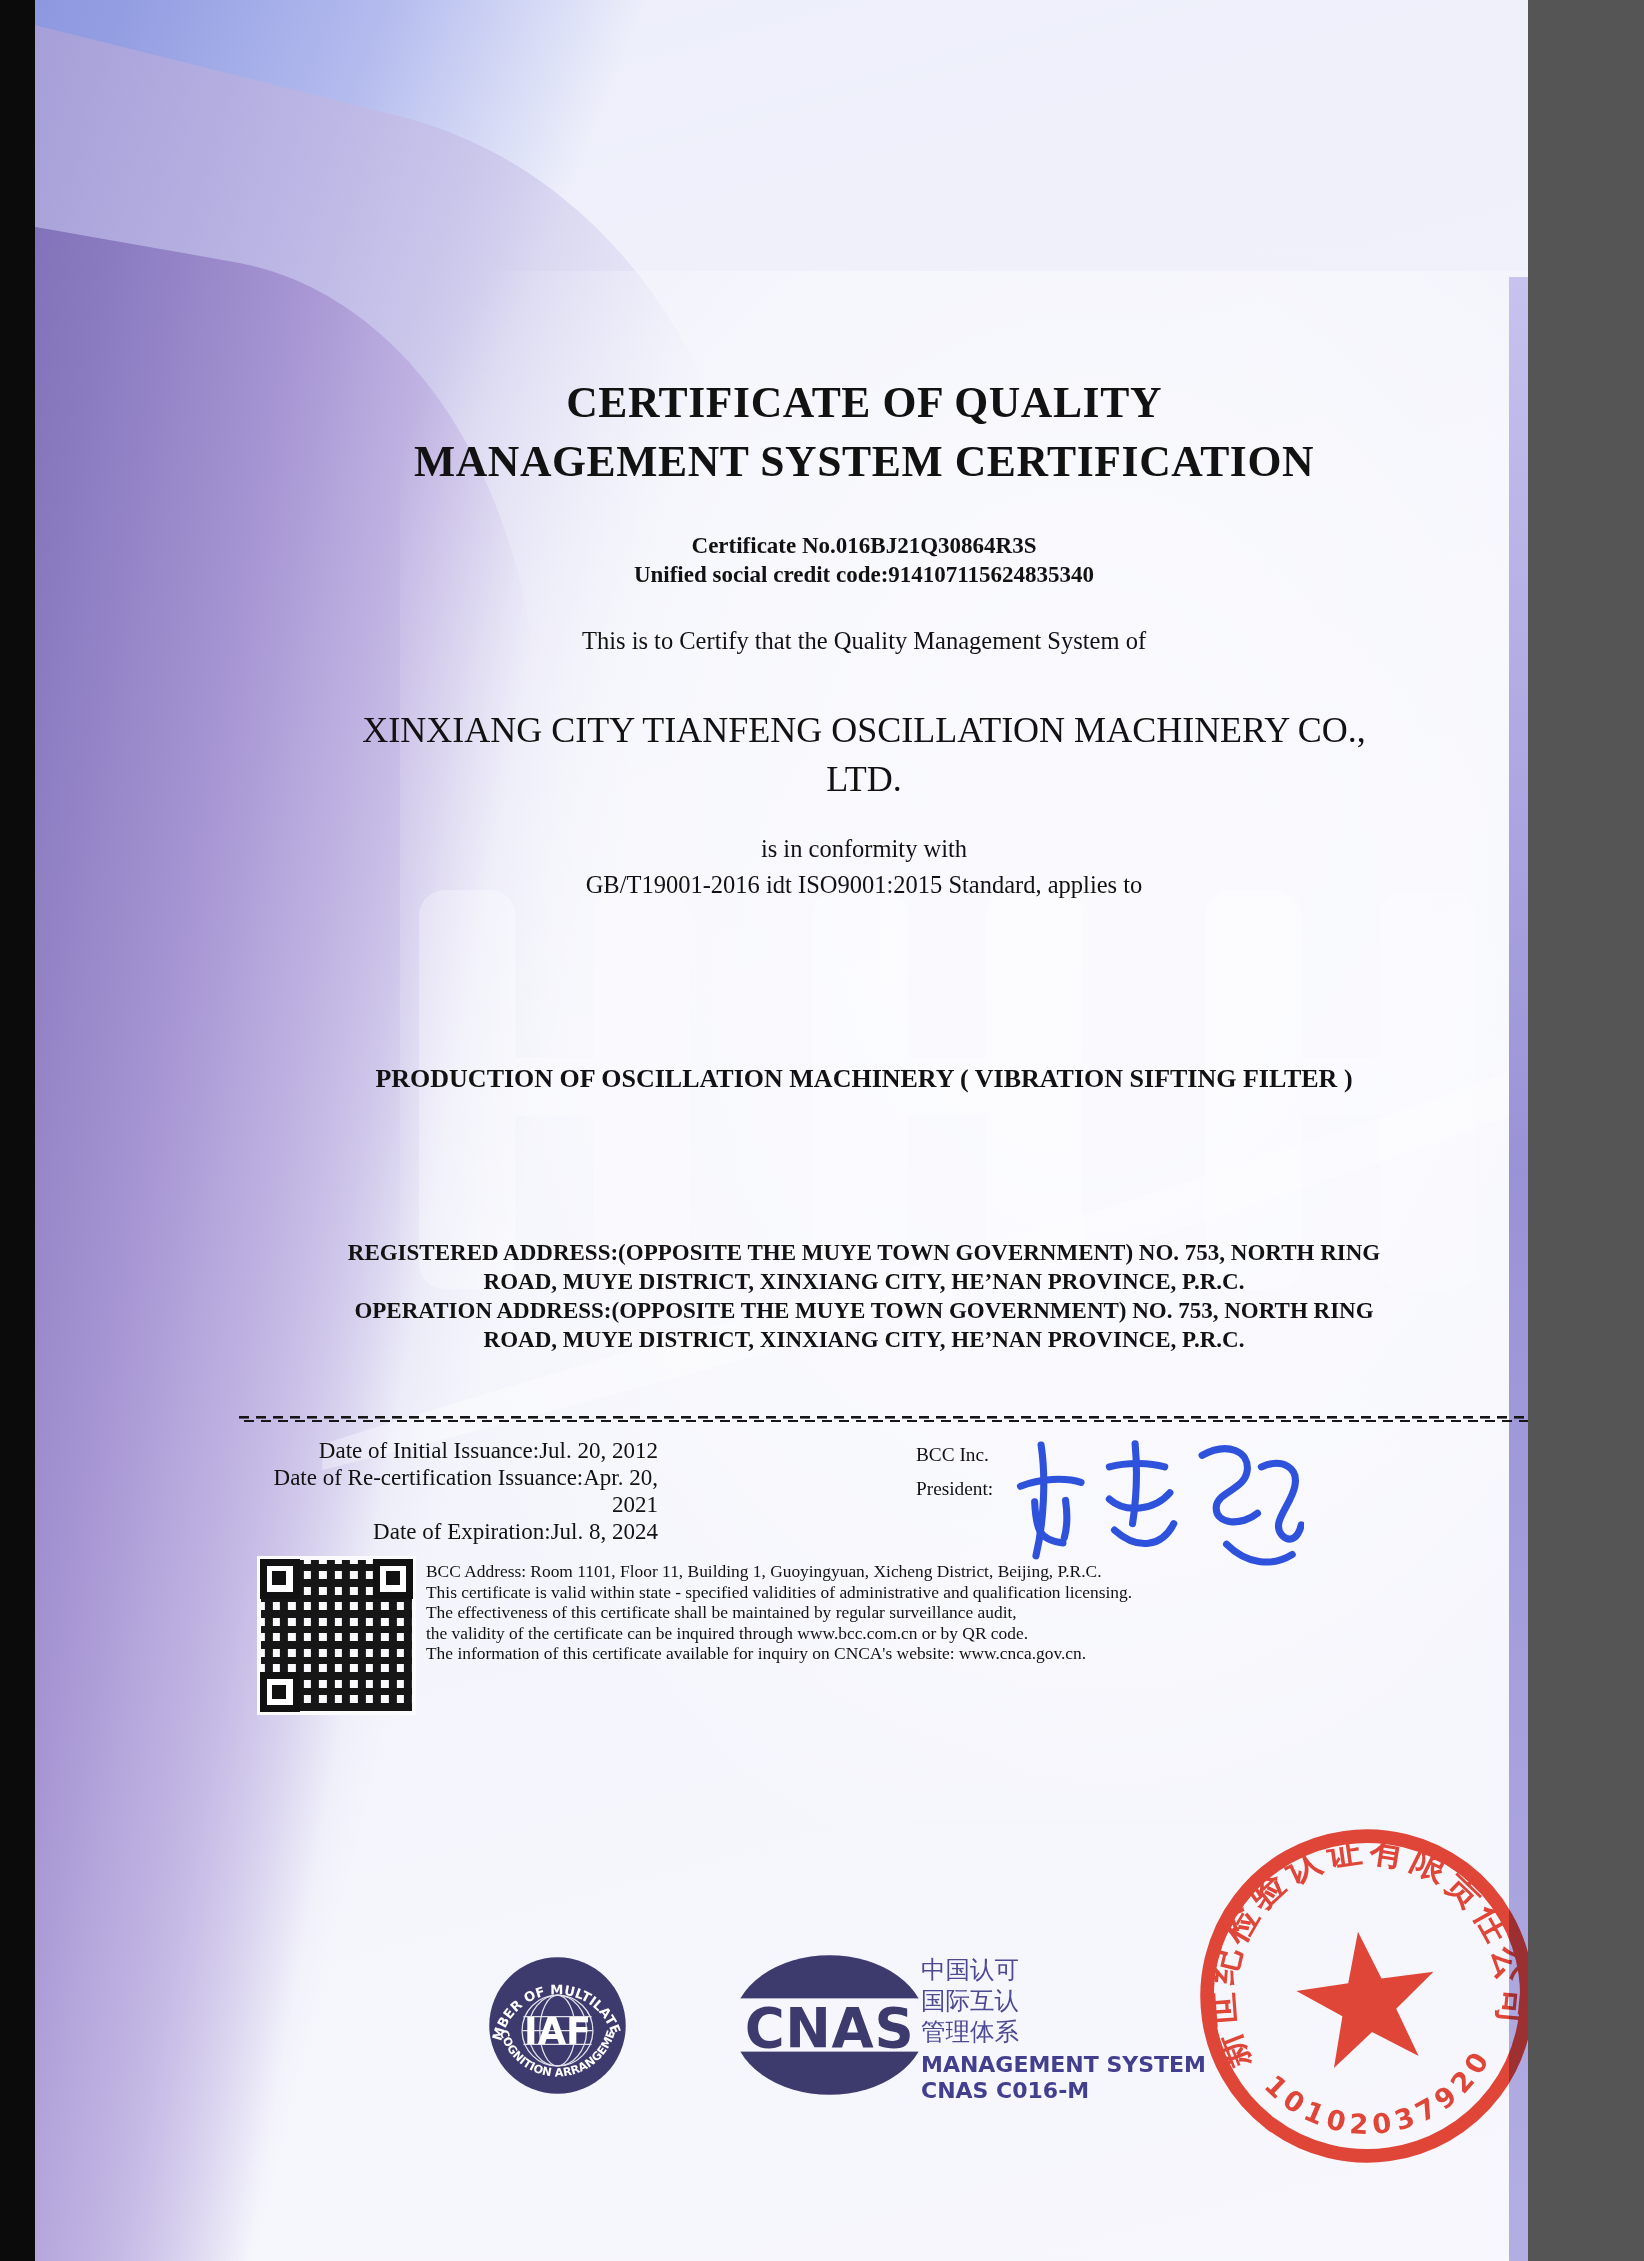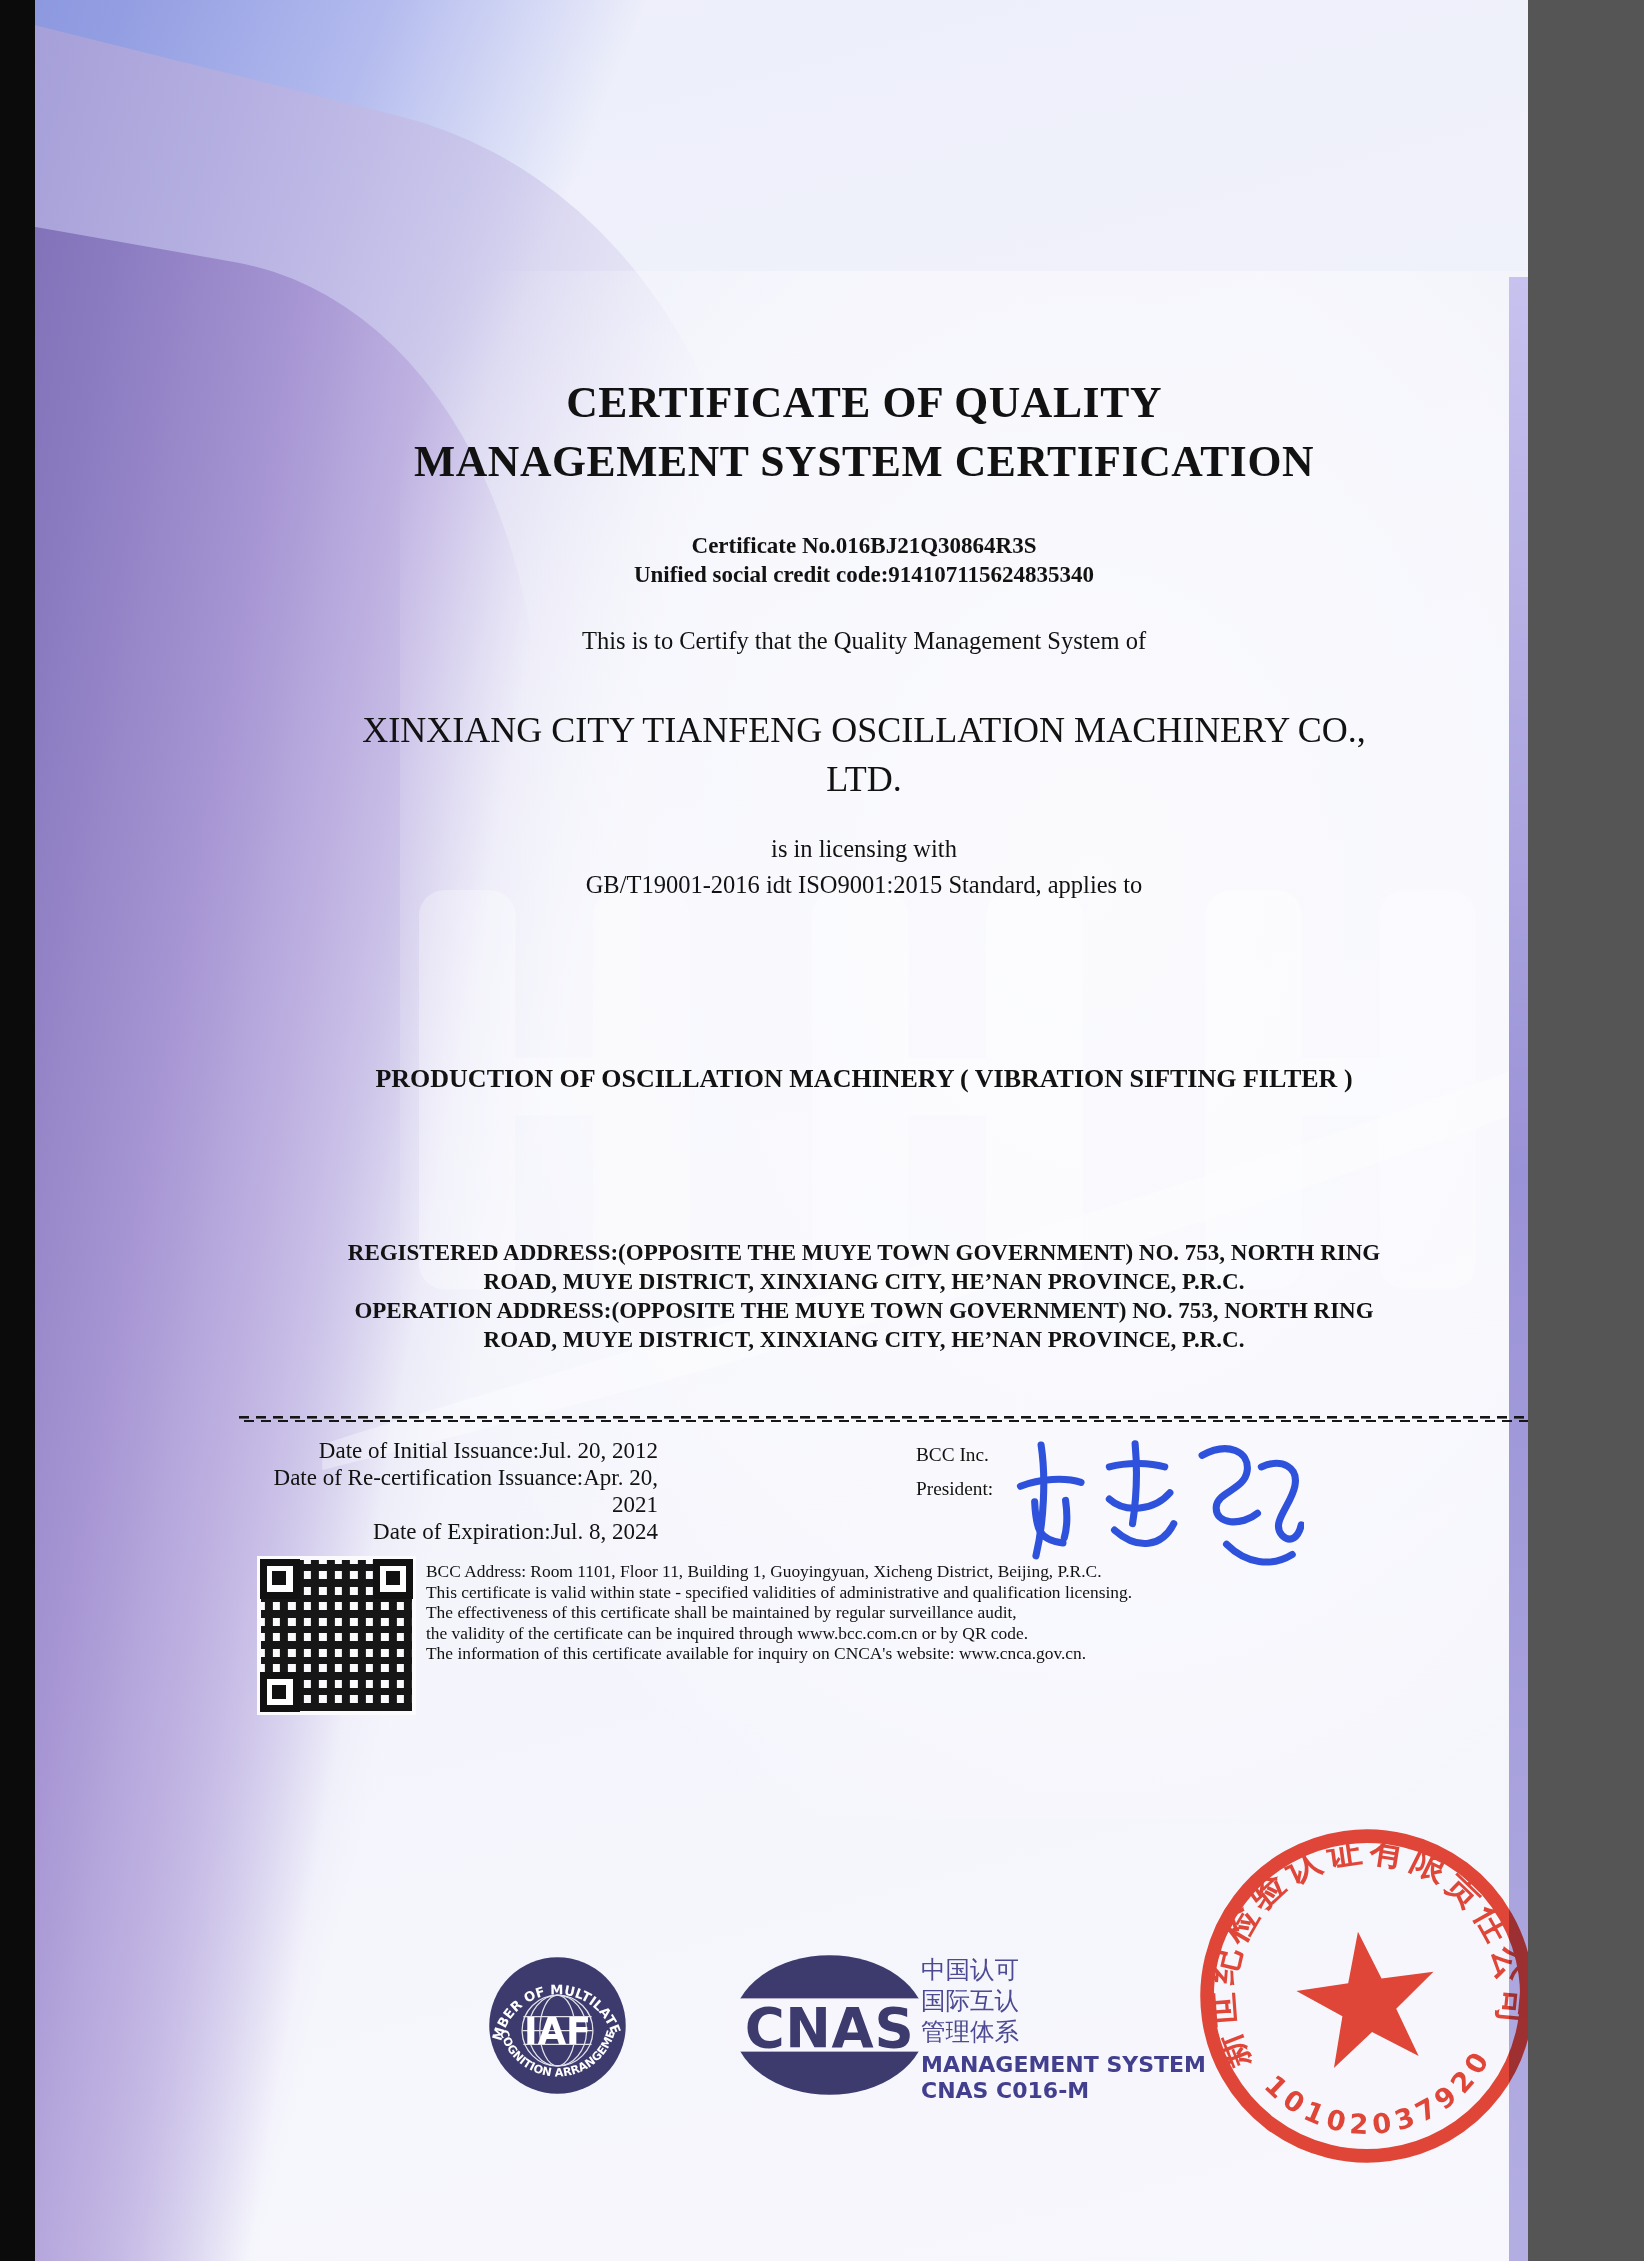--- a/index.html
+++ b/index.html
@@ -104,21 +104,21 @@
 
   <div class="c certno">Certificate No.016BJ21Q30864R3S</div>
   <div class="c credit">Unified social credit code:914107115624835340</div>
   <div class="c certify">This is to Certify that the Quality Management System of</div>
 
   <div class="c company">
     <span>XINXIANG CITY TIANFENG OSCILLATION MACHINERY CO.,</span><br>
     <span>LTD.</span>
   </div>
 
-  <div class="c conformity">is in licensing with</div>
+  <div class="c conformity">is in conformity with</div>
   <div class="c standard">GB/T19001-2016 idt ISO9001:2015 Standard, applies to</div>
   <div class="c scope">PRODUCTION OF OSCILLATION MACHINERY ( VIBRATION SIFTING FILTER )</div>
 
   <div class="c addr">
     <div>REGISTERED ADDRESS:(OPPOSITE THE MUYE TOWN GOVERNMENT) NO. 753, NORTH RING</div>
     <div>ROAD, MUYE DISTRICT, XINXIANG CITY, HE’NAN PROVINCE, P.R.C.</div>
     <div>OPERATION ADDRESS:(OPPOSITE THE MUYE TOWN GOVERNMENT) NO. 753, NORTH RING</div>
     <div>ROAD, MUYE DISTRICT, XINXIANG CITY, HE’NAN PROVINCE, P.R.C.</div>
   </div>
 

